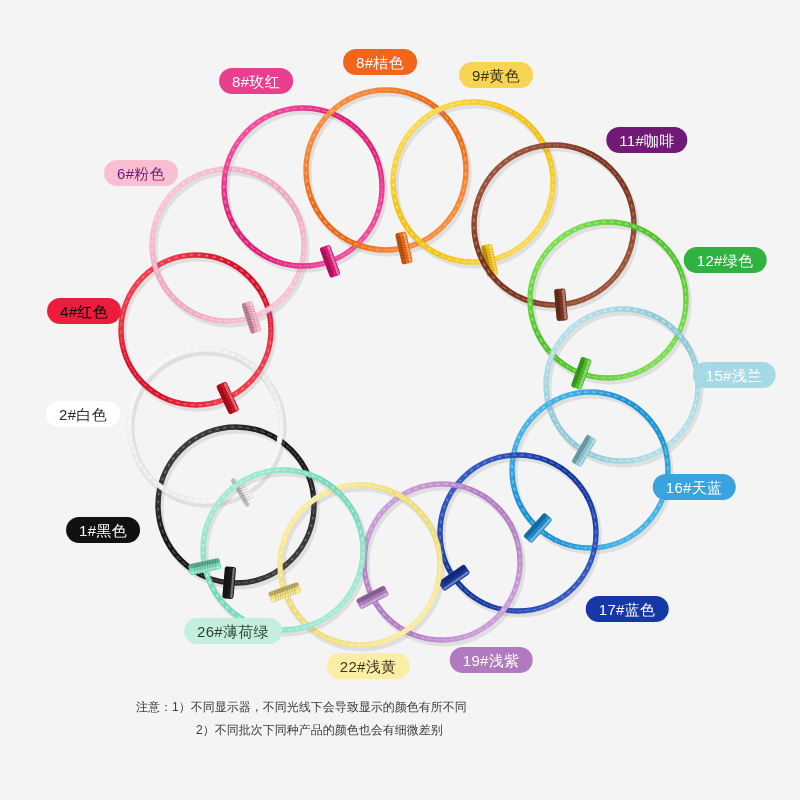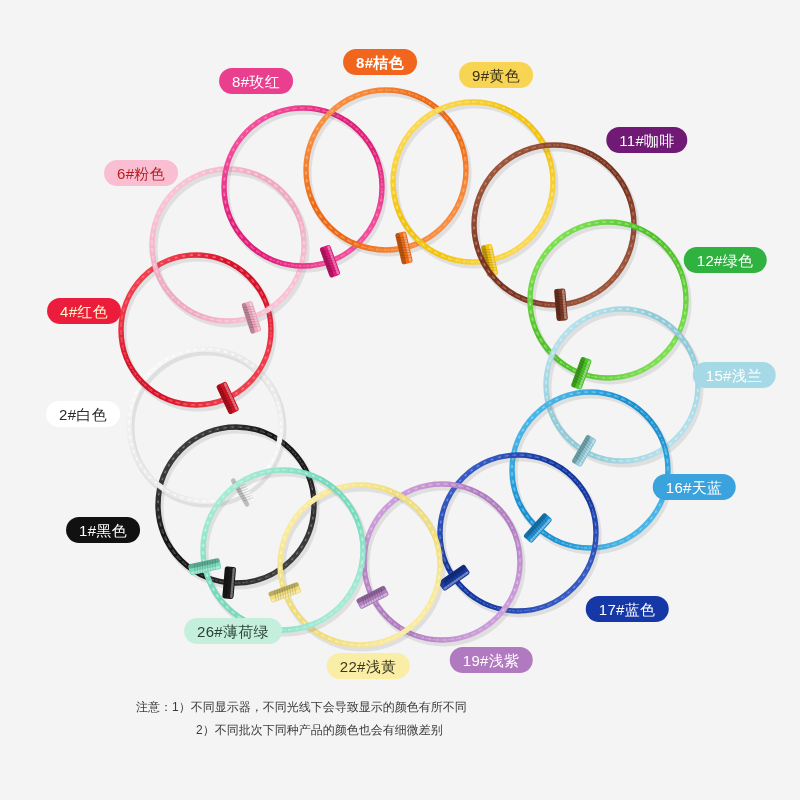--- a/index.html
+++ b/index.html
@@ -463,24 +463,24 @@
           <line x1="-5.0" y1="4.6" x2="5.0" y2="6.5" stroke="rgba(0,0,0,0.20)" stroke-width="0.7"></line>
           <line x1="-5.0" y1="7.199999999999999" x2="5.0" y2="9.1" stroke="rgba(0,0,0,0.20)" stroke-width="0.7"></line>
           <line x1="-5.0" y1="9.799999999999999" x2="5.0" y2="11.7" stroke="rgba(0,0,0,0.20)" stroke-width="0.7"></line>
         </g>
       </g>
     </svg>
 
   <div id="badges">
       <div class="badge" style="left: 103px; top: 530px; background: rgb(17, 17, 17); color: rgb(255, 255, 255);">1#黑色</div>
       <div class="badge" style="left: 83px; top: 414px; background: rgb(255, 255, 255); color: rgb(43, 43, 43);">2#白色</div>
-      <div class="badge" style="left: 84px; top: 311px; background: rgb(236, 28, 61); color: #fef9c3;">4#红色</div>
-      <div class="badge" style="left: 141px; top: 173px; background: rgb(249, 190, 210); color: #b91c1c;">6#粉色</div>
+      <div class="badge" style="left: 84px; top: 311px; background: rgb(236, 28, 61); color: #000000;">4#红色</div>
+      <div class="badge" style="left: 141px; top: 173px; background: rgb(249, 190, 210); color: #701a75;">6#粉色</div>
       <div class="badge" style="left: 256px; top: 81px; background: rgb(234, 62, 142); color: rgb(255, 255, 255);">8#玫红</div>
-      <div class="badge" style="left: 380px; top: 62px; background: rgb(242, 101, 29); color: rgb(255, 255, 255); font-weight: bold;">8#桔色</div>
+      <div class="badge" style="left: 380px; top: 62px; background: rgb(242, 101, 29); color: rgb(255, 255, 255);">8#桔色</div>
       <div class="badge" style="left: 496px; top: 75px; background: rgb(247, 212, 82); color: rgb(58, 49, 25); text-align: center;">9#黄色</div>
       <div class="badge" style="left: 647px; top: 140px; background: #701a75; color: rgb(255, 255, 255);">11#咖啡</div>
       <div class="badge" style="left: 725px; top: 260px; background: rgb(47, 178, 63); color: rgb(255, 255, 255);">12#绿色</div>
       <div class="badge" style="left: 734px; top: 375px; background: rgb(166, 217, 230); color: rgb(255, 255, 255);">15#浅兰</div>
       <div class="badge" style="left: 694px; top: 487px; background: rgb(58, 163, 221); color: rgb(255, 255, 255);">16#天蓝</div>
       <div class="badge" style="left: 627px; top: 609px; background: rgb(22, 55, 166); color: rgb(255, 255, 255);">17#蓝色</div>
       <div class="badge" style="left: 491px; top: 660px; background: rgb(177, 121, 191); color: rgb(255, 255, 255);">19#浅紫</div>
       <div class="badge" style="left: 368px; top: 666px; background: rgb(250, 238, 166); color: rgb(59, 56, 31);">22#浅黄</div>
       <div class="badge" style="left: 233px; top: 631px; background: rgb(195, 239, 220); color: rgb(44, 64, 56);">26#薄荷绿</div>
     </div>

